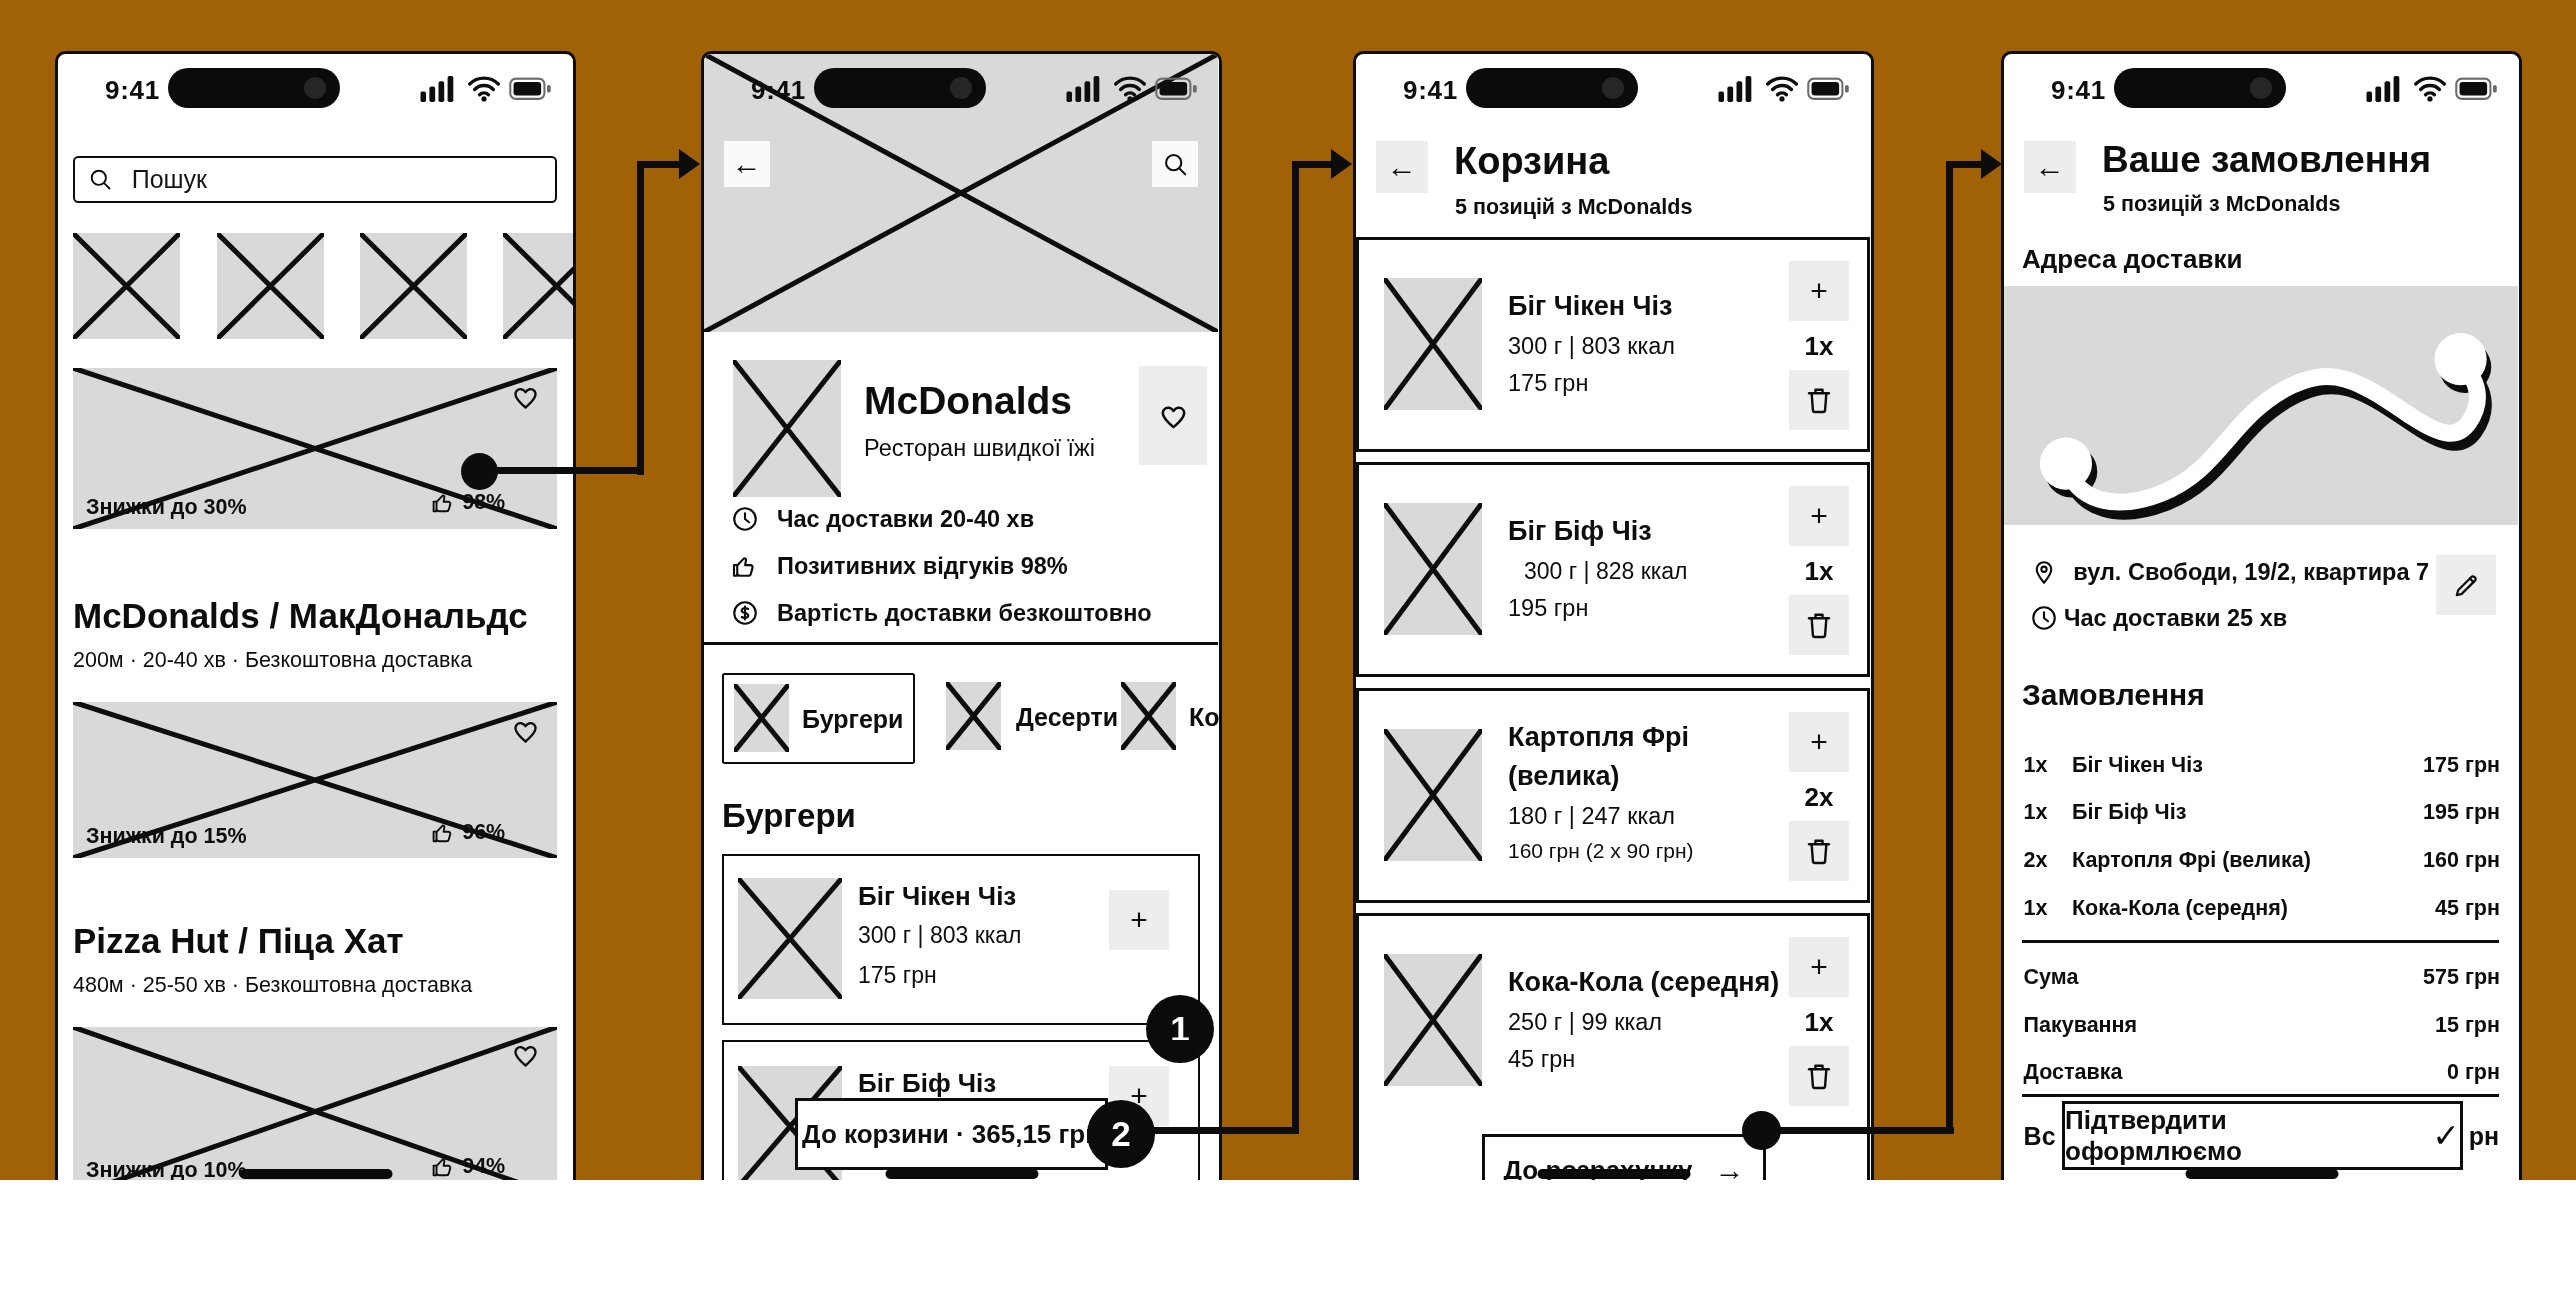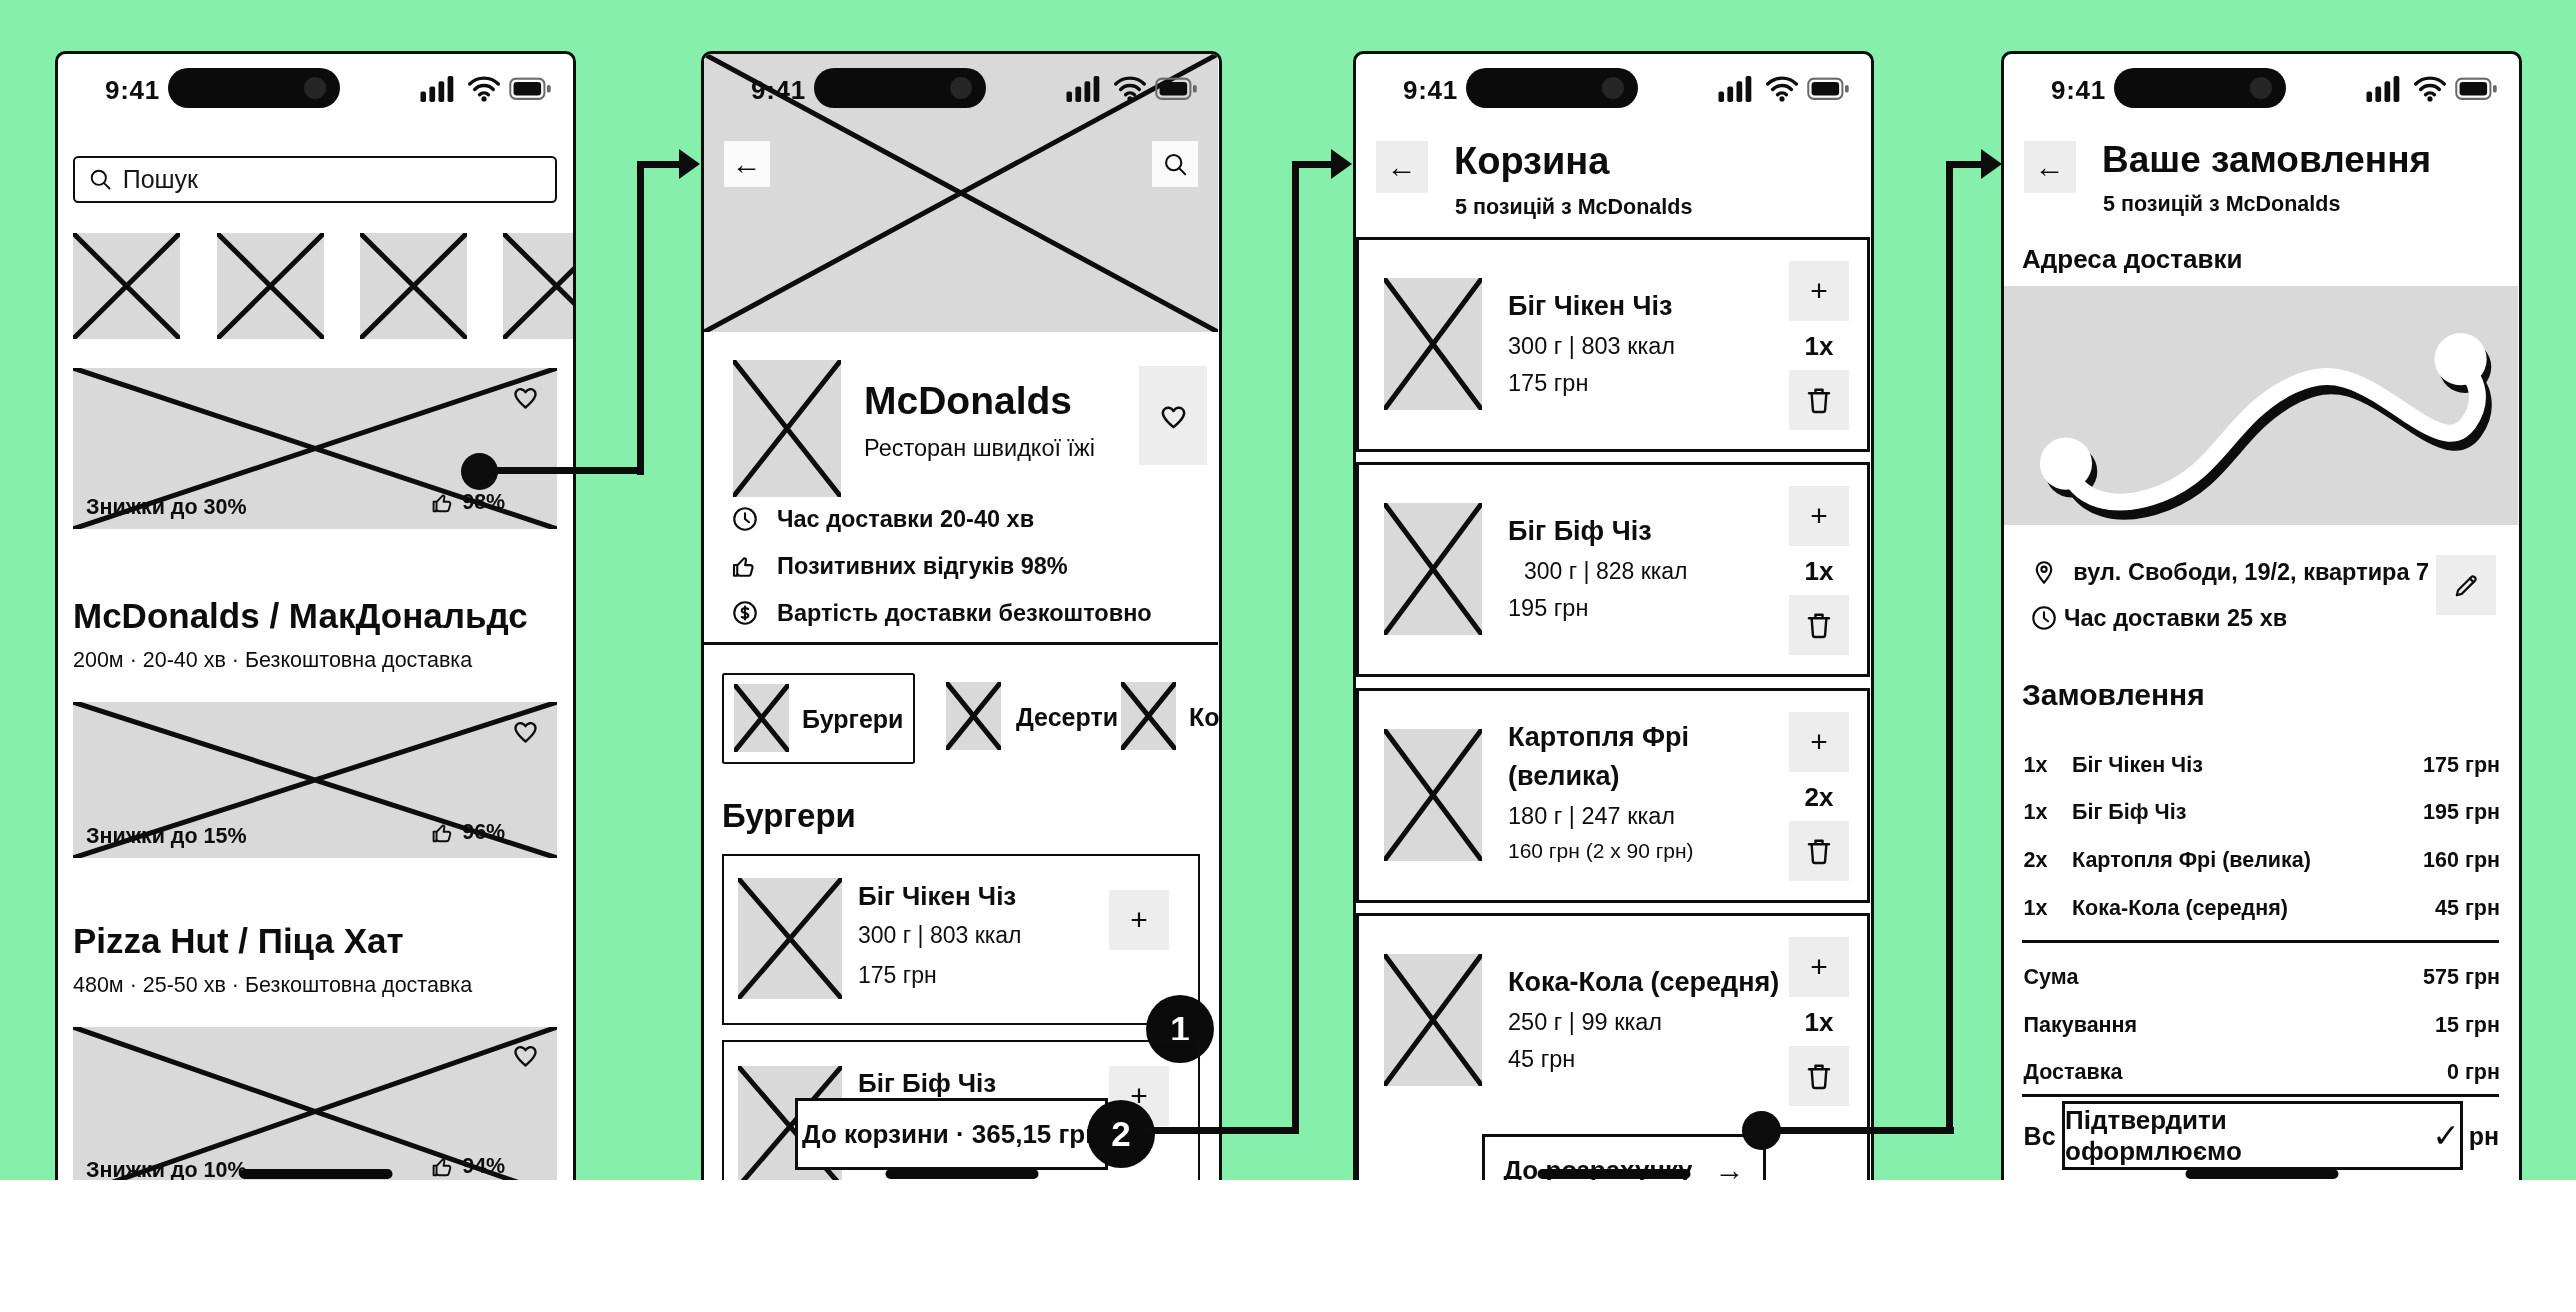--- a/index.html
+++ b/index.html
@@ -1,16 +1,16 @@
 <!DOCTYPE html>
 <html style="font-size:10.4px"><head>
 <meta charset="utf-8">
 <style>
   html,body{margin:0;padding:0;background:#fff;}
-  .page{position:relative;width:2576px;height:1180px;background:#86efac;color:#0d0d0d;
+  .page{position:relative;width:2576px;height:1180px;background:#a16207;color:#0d0d0d;
         font-family:"Liberation Sans",sans-serif;overflow:hidden;}
   .abs{position:absolute;}
   .b{font-weight:700;}
   .phone{position:absolute;top:51px;width:521px;height:1144px;background:#fff;
          border:3.9px solid #0d0d0d;border-radius:10.4px;overflow:hidden;box-sizing:border-box;}
   
   .xbox{position:absolute;background:#d9d9d9;}
   .xbox svg{position:absolute;left:0;top:0;width:100%;height:100%;display:block;}
   .xbox path{stroke:#0d0d0d;stroke-width:5px;vector-effect:non-scaling-stroke;fill:none;}
   
@@ -126,21 +126,21 @@
           </span>
       </div>
     </div>
 
     <div class="abs" style="left:15px;top:102px;width:484px;height:47px;border:2.6px solid #0d0d0d;border-radius:5.2px;display:flex;align-items:center;box-sizing:border-box">
       <span class="ic" style="margin-left:11.7px">
           <svg width="27" height="27" viewBox="0 0 24 24">
             <use href="#i-search"></use>
           </svg>
         </span>
-      <input class="search" style="margin-left: 7px;" placeholder="Пошук">
+      <input class="search" style="margin-left: 16px;" placeholder="Пошук">
     </div>
 
     <div class="xbox" style="left:15px;top:179px;width:107px;height:106px">
         <svg viewBox="0 0 100 100" preserveAspectRatio="none">
           <path d="M0 0 L100 100 M100 0 L0 100"></path>
         </svg>
       </div>
     <div class="xbox" style="left:159px;top:179px;width:107px;height:106px">
         <svg viewBox="0 0 100 100" preserveAspectRatio="none">
           <path d="M0 0 L100 100 M100 0 L0 100"></path>

